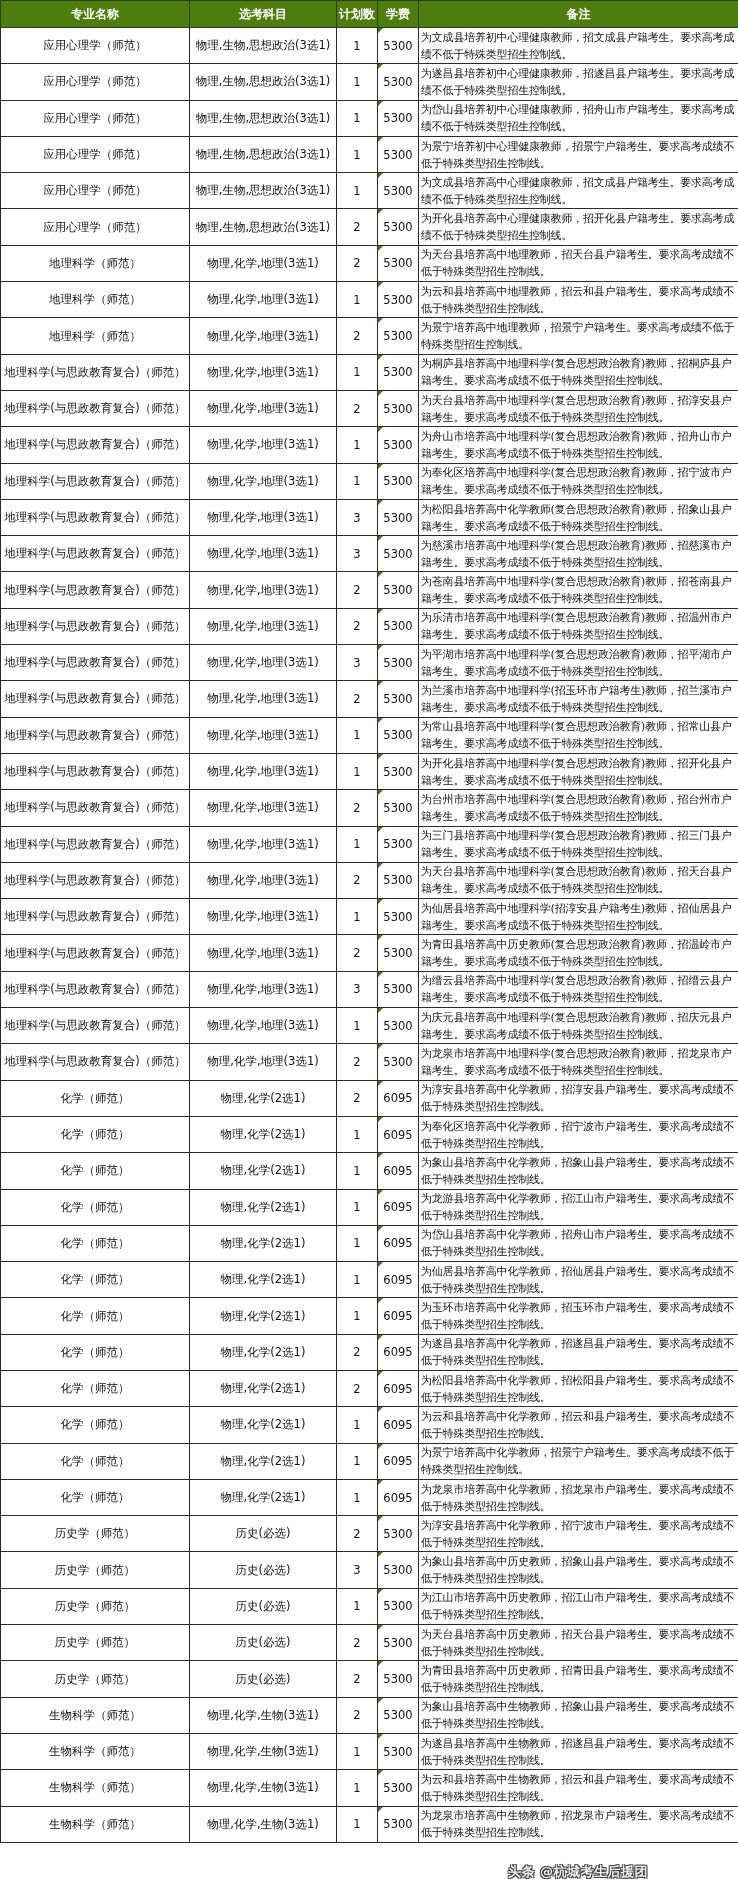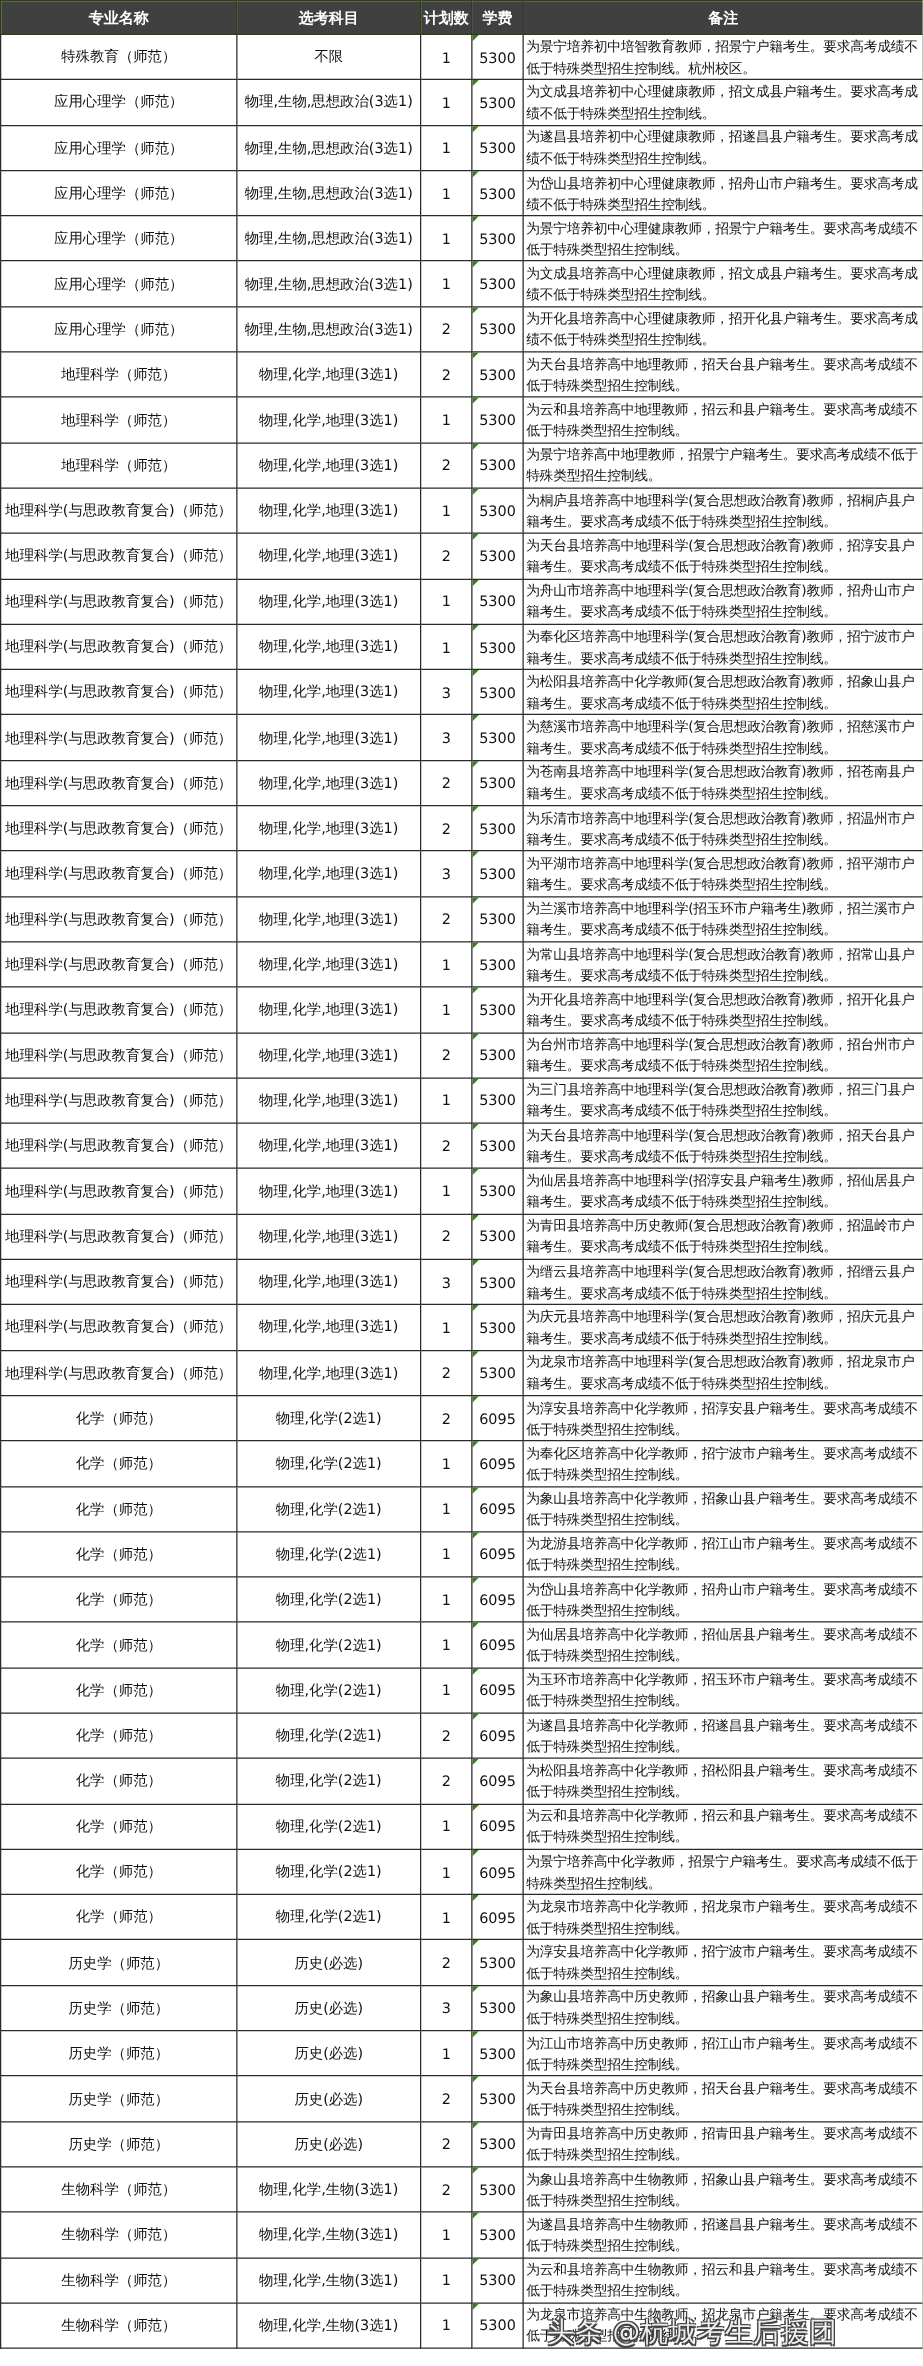--- a/index.html
+++ b/index.html
@@ -4,30 +4,30 @@
 <style>
   html, body { margin:0; padding:0; background:#ffffff; }
   body { width:738px; height:1893px; overflow:hidden; position:relative;
          font-family:"DejaVu Sans", sans-serif; color:#111; }
   table.grid { border-collapse:collapse; table-layout:fixed; width:738px; }
   table.grid col.c1 { width:189px; }
   table.grid col.c2 { width:147px; }
   table.grid col.c3 { width:41px; }
   table.grid col.c4 { width:41px; }
   table.grid col.c5 { width:320px; }
-  thead th { background:#404040; color:#ffffff; font-weight:bold; font-size:12px;
+  thead th { background:#4d7c0f; color:#ffffff; font-weight:bold; font-size:12px;
              height:26px; padding:0; border:1px solid #2f3d1a; text-align:center; }
   tbody td { border:1px solid #2a2a2a; height:35.3px; padding:0; font-size:11.5px;
              vertical-align:middle; text-align:center; position:relative; }
   tbody td.note { text-align:left; font-size:11px; line-height:17px; padding:0 2px;
                   letter-spacing:-0.2px; }
   tbody td.fee::before { content:""; position:absolute; left:0; top:0;
                   border-top:5px solid #3b7a1e; border-right:5px solid transparent; }
-  .watermark { position:absolute; right:68px; bottom:12px; font-size:22px;
-               color:rgba(255,255,255,0.92); font-weight:normal;
+  .watermark { position:absolute; right:90px; bottom:12px; font-size:13px;
+               color:rgba(255,255,255,0.92); font-weight:bold;
                text-shadow:0 0 1px #333, 1px 1px 0 #444, -1px -1px 0 #444, 1px -1px 0 #444, -1px 1px 0 #444;
                letter-spacing:0.5px; }
 </style>
 </head>
 <body>
 
 <table class="grid">
   <colgroup>
       <col class="c1">
       <col class="c2">
@@ -39,27 +39,20 @@
     <tr>
       <th>专业名称</th>
       <th>选考科目</th>
       <th>计划数</th>
       <th>学费</th>
       <th>备注</th>
     </tr>
   </thead>
   <tbody id="tbody">
       <tr>
-        <td>特殊教育（师范）</td>
-        <td>不限</td>
-        <td>1</td>
-        <td class="fee">5300</td>
-        <td class="note">为景宁培养初中培智教育教师，招景宁户籍考生。要求高考成绩不低于特殊类型招生控制线。杭州校区。</td>
-      </tr>
-      <tr>
         <td>应用心理学（师范）</td>
         <td>物理,生物,思想政治(3选1)</td>
         <td>1</td>
         <td class="fee">5300</td>
         <td class="note">为文成县培养初中心理健康教师，招文成县户籍考生。要求高考成绩不低于特殊类型招生控制线。</td>
       </tr>
       <tr>
         <td>应用心理学（师范）</td>
         <td>物理,生物,思想政治(3选1)</td>
         <td>1</td>

